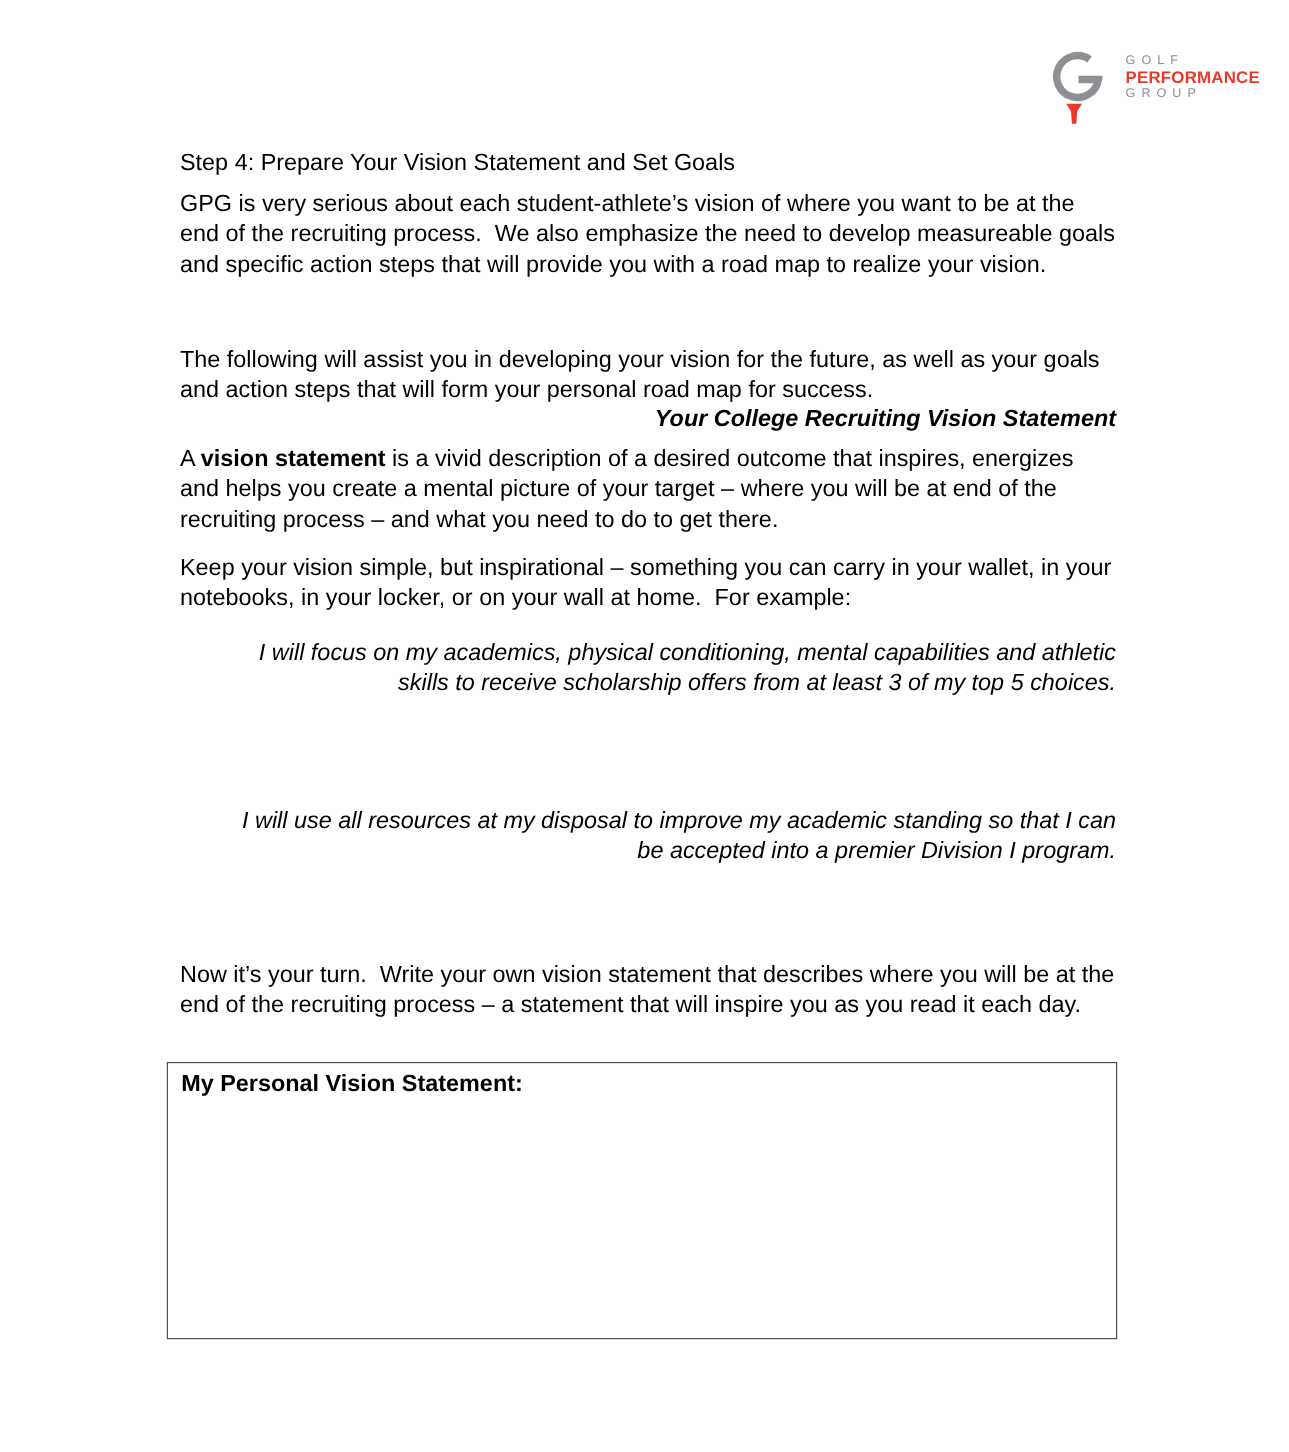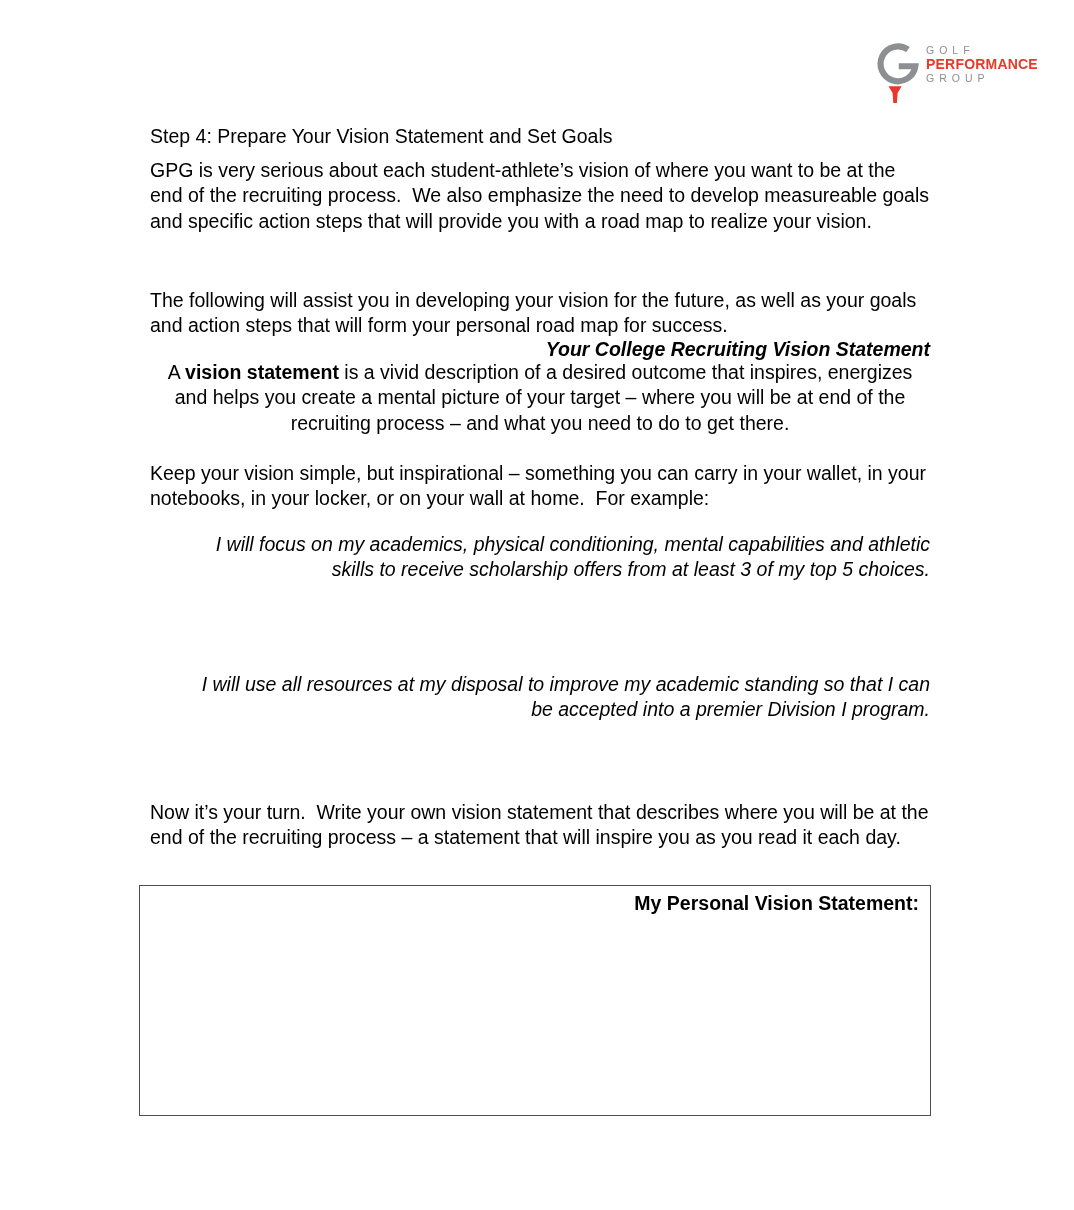--- a/index.html
+++ b/index.html
@@ -6,21 +6,21 @@
   body{
     width:1074px;height:1210px;background:#ffffff;
     font-family:"Liberation Sans",sans-serif;color:#000;
     -webkit-font-smoothing:antialiased;
   }
   .page{position:relative;width:1074px;height:1210px;background:#fff;overflow:hidden;}
 
   
   .logo{position:absolute;left:876px;top:42px;display:flex;align-items:flex-start;}
   .logo-mark{display:block;}
-  .logo-text{margin-left:6px;margin-top:2px;display:flex;flex-direction:column;}
+  .logo-text{margin-left:18px;margin-top:2px;display:flex;flex-direction:column;}
   .logo-word-thin{
     font-size:10.5px;letter-spacing:5px;font-weight:400;color:#8d8f92;line-height:13px;
     white-space:nowrap;
   }
   .logo-word-red{
     font-size:14px;font-weight:bold;color:#e8392b;line-height:15px;
     letter-spacing:0.2px;white-space:nowrap;
   }
 
   
@@ -31,21 +31,21 @@
   .h1{font-weight:normal;}
   .h2{font-weight:bold;font-style:italic;}
   .example{left:199px;width:731px;font-style:italic;text-align:right;}
 
   
   .vision-box{
     position:absolute;left:139px;top:885px;width:792px;height:231px;
     border:1.5px solid #4f4f4f;box-sizing:border-box;background:#fff;
     padding:5px 11px;
   }
-  .box-title{font-size:19.5px;font-weight:bold;line-height:25px;white-space:pre-wrap;text-align:right;}
+  .box-title{font-size:19.5px;font-weight:bold;line-height:25px;white-space:pre-wrap;}
 </style>
 </head>
 <body>
 
 <div class="page">
 
   <div class="logo">
     <svg class="logo-mark" width="44" height="64" viewBox="0 0 60 88" aria-hidden="true">
       <path d="M43.8 10.3 A24 24 0 1 0 53.8 33.3 L31 33.3" fill="none" stroke="#8d8f92" stroke-width="8.5"></path>
       <path d="M17 61 L35 61 L29.5 70 L28.5 84 L23.5 84 L22.5 70 Z" fill="#e8392b"></path>
@@ -58,21 +58,21 @@
   </div>
 
   <h1 class="block h1" style="top:124px;">Step 4: Prepare Your Vision Statement and Set Goals</h1>
 
   <p class="block" style="top:158px;">GPG is very serious about each student-athlete’s vision of where you want to be at the end of the recruiting process.  We also emphasize the need to develop measureable goals and specific action steps that will provide you with a road map to realize your vision.</p>
 
   <p class="block" style="top:267px;margin-top:21px;">The following will assist you in developing your vision for the future, as well as your goals and action steps that will form your personal road map for success.</p>
 
   <h2 class="block h2" style="top:337px;text-align:right;">Your College Recruiting Vision Statement</h2>
 
-  <p class="block" style="top:360px;text-align:center;"><span>A </span><b>vision statement</b><span> is a vivid description of a desired outcome that inspires, energizes and helps you create a mental picture of your target – where you will be at end of the recruiting process – and what you need to do to get there.</span></p>
+  <p class="block" style="top:370px;"><span>A </span><b>vision statement</b><span> is a vivid description of a desired outcome that inspires, energizes and helps you create a mental picture of your target – where you will be at end of the recruiting process – and what you need to do to get there.</span></p>
 
   <p class="block" style="top:461px;">Keep your vision simple, but inspirational – something you can carry in your wallet, in your notebooks, in your locker, or on your wall at home.  For example:</p>
 
   <p class="block example" style="top:532px;">I will focus on my academics, physical conditioning, mental capabilities and athletic skills to receive scholarship offers from at least 3 of my top 5 choices.</p>
 
   <p class="block example" style="top:630px;margin-top:42px;">I will use all resources at my disposal to improve my academic standing so that I can be accepted into a premier Division I program.</p>
 
 
   <p class="block" style="top:800px;">Now it’s your turn.  Write your own vision statement that describes where you will be at the end of the recruiting process – a statement that will inspire you as you read it each day.</p>
 

